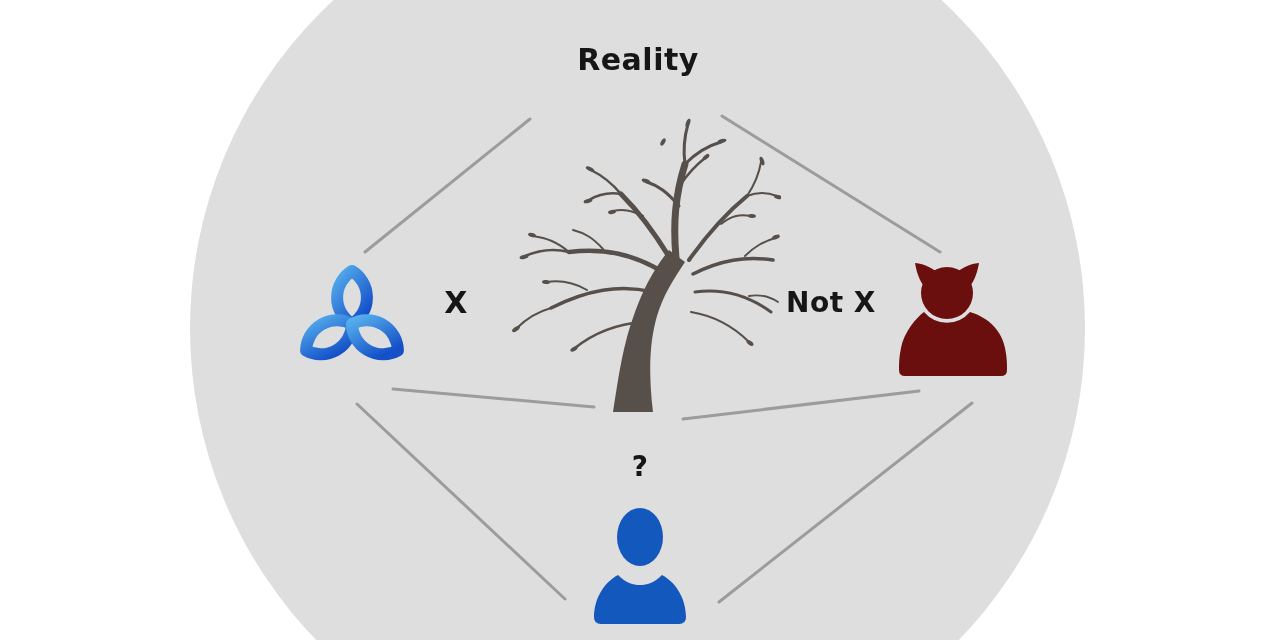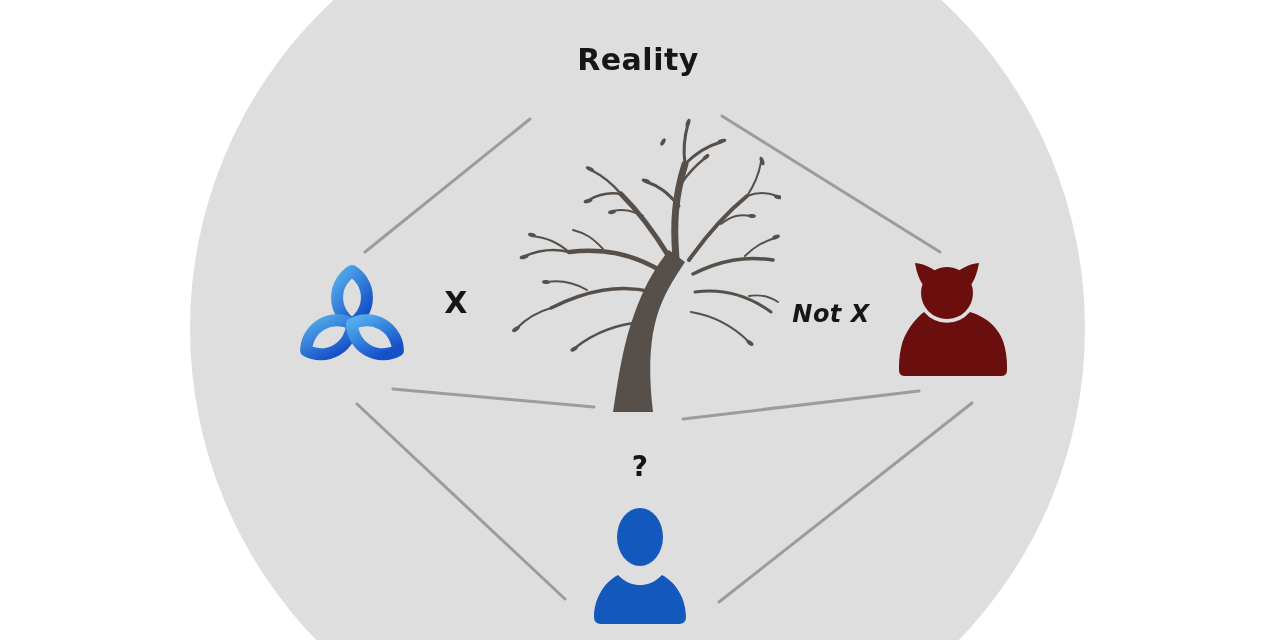--- a/index.html
+++ b/index.html
@@ -12,21 +12,21 @@
     position:absolute;left:190px;top:-119px;width:895px;height:895px;
     border-radius:50%;
   }
   .layer{position:absolute;left:0;top:0;}
   .lbl{
     position:absolute;transform:translate(-50%,-50%);
     font-weight:700;color:#161616;white-space:nowrap;letter-spacing:0.5px;
   }
   #lbl-reality{left:638px;top:59px;font-size:30px;}
   #lbl-x{left:456px;top:302px;font-size:30px;}
-  #lbl-notx{left:831px;top:314px;font-size:24px;font-style:italic;}
+  #lbl-notx{left:831px;top:302px;font-size:28px;}
   #lbl-q{left:640px;top:466px;font-size:28px;}
   .icon-box{position:absolute;}
 </style>
 </head>
 <body>
 
 <div id="canvas" style="background: rgb(255, 255, 255);">
 
   <div id="bg-circle" style="background:#dedede;"></div>
 

